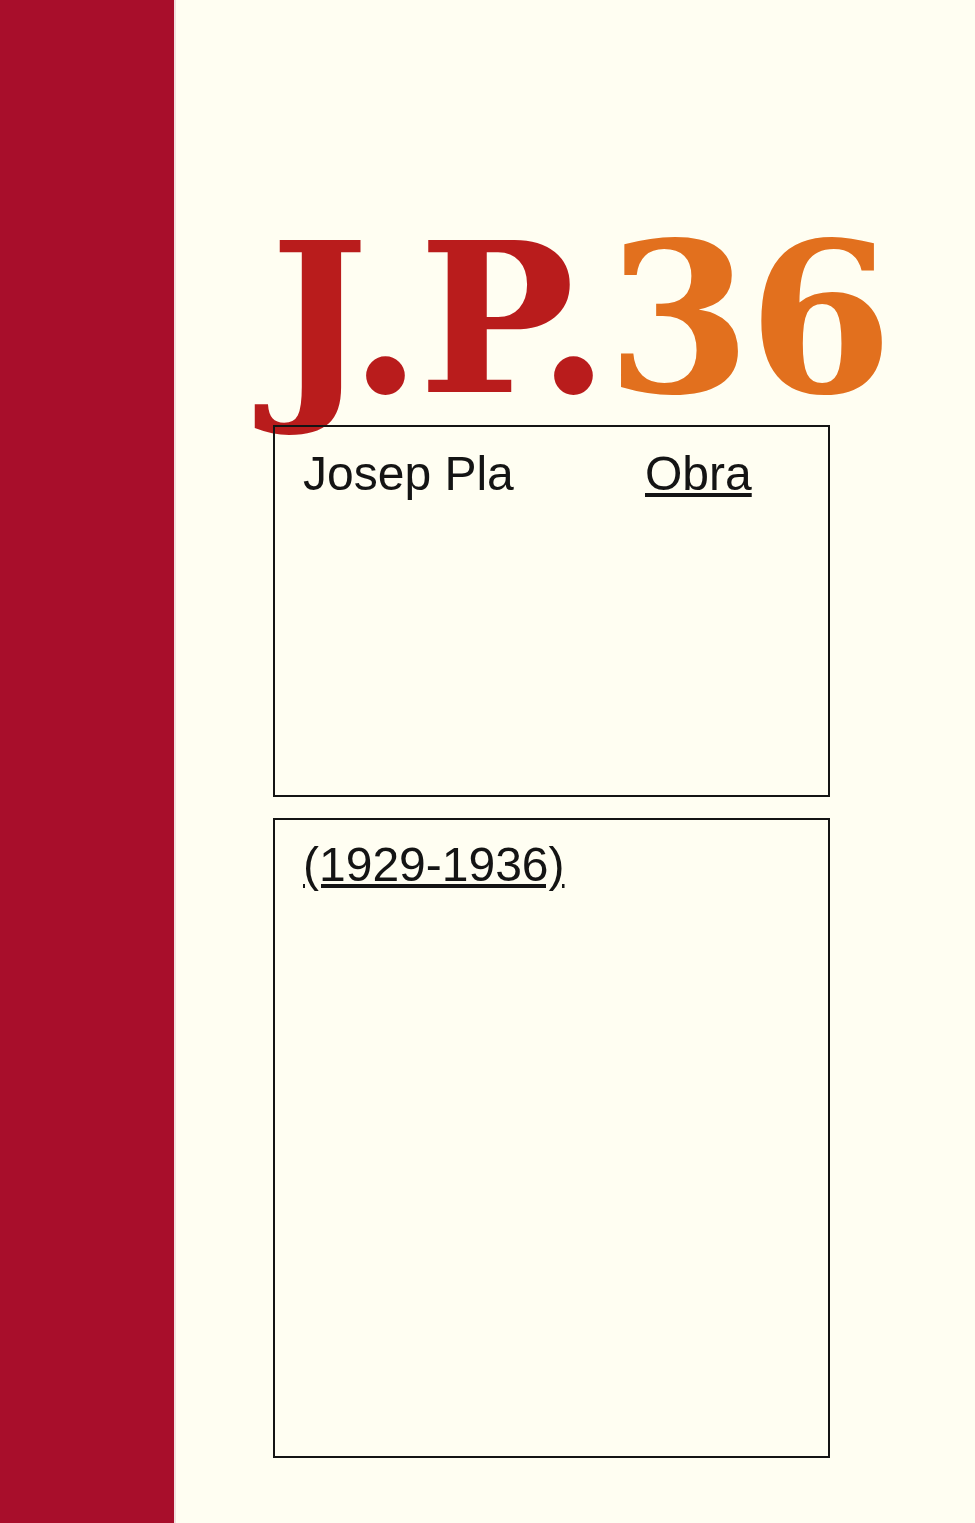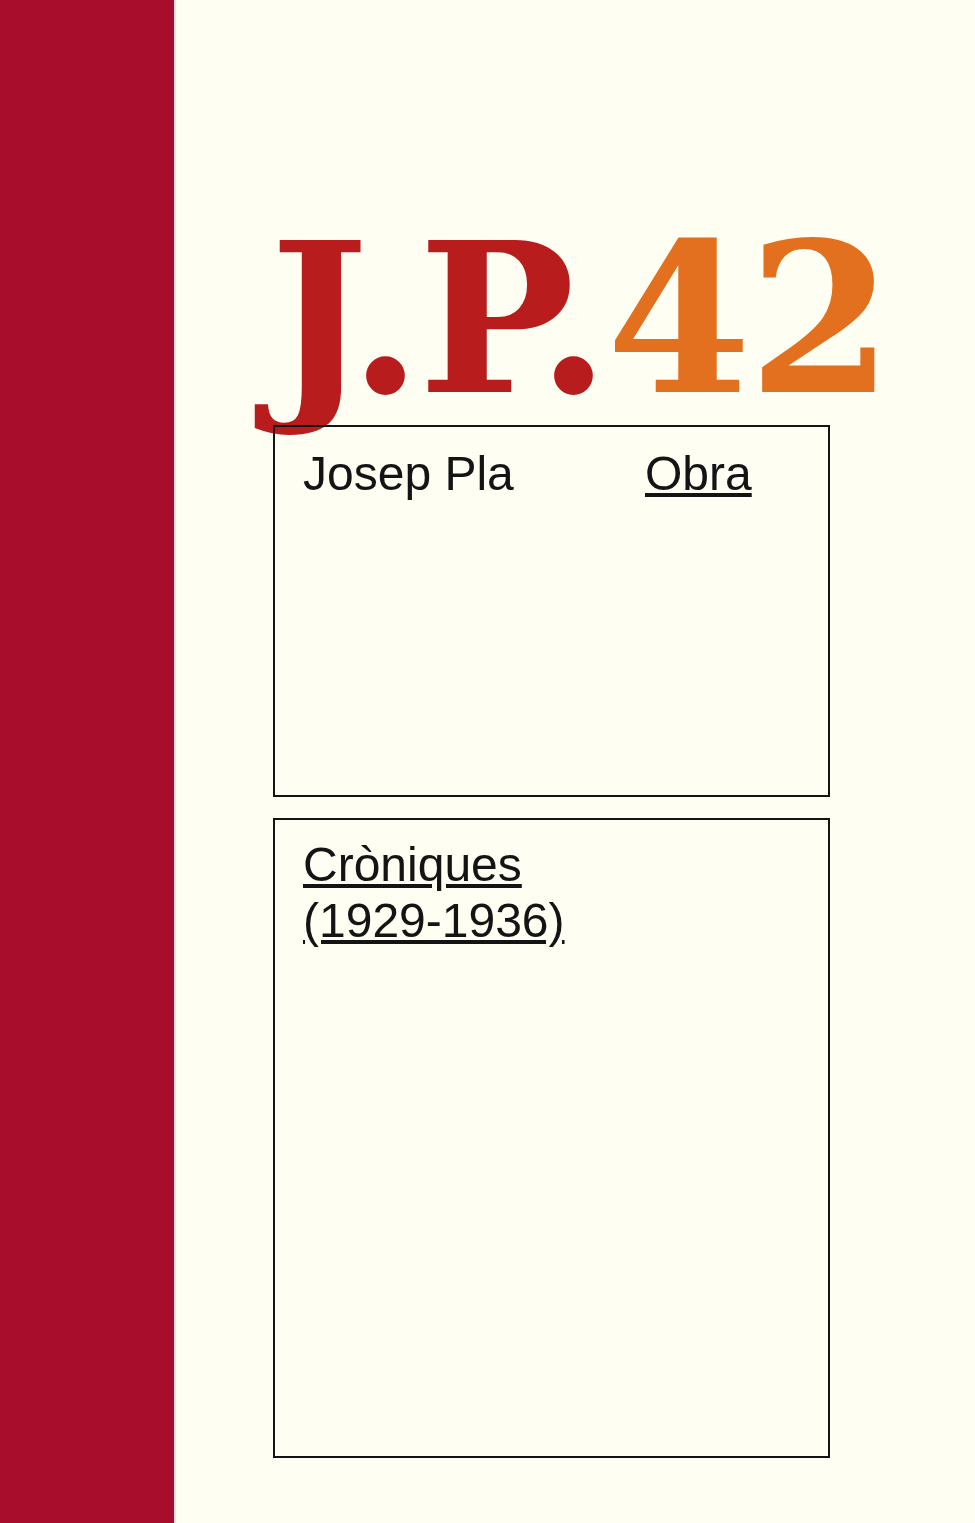--- a/index.html
+++ b/index.html
@@ -96,30 +96,29 @@
   .line { display: block; text-decoration: underline; }
 </style>
 </head>
 <body>
 
 <div class="cover">
 
   <div class="spine"></div>
 
   <div class="monogram">
-    <span class="initials">J.P.</span><span class="number">42</span>
+    <span class="initials">J.P.</span><span class="number">36</span>
   </div>
 
   <div class="panel author-panel">
     <div class="author-name">Josep Pla</div>
     <div class="collection">
       <span class="line">Obra</span>
     </div>
   </div>
 
   <div class="panel title-panel">
     <div class="book-title">
-      <span class="line">Cròniques</span>
       <span class="line">(1929-1936)</span>
     </div>
   </div>
 
 </div>
 
 </body></html>

